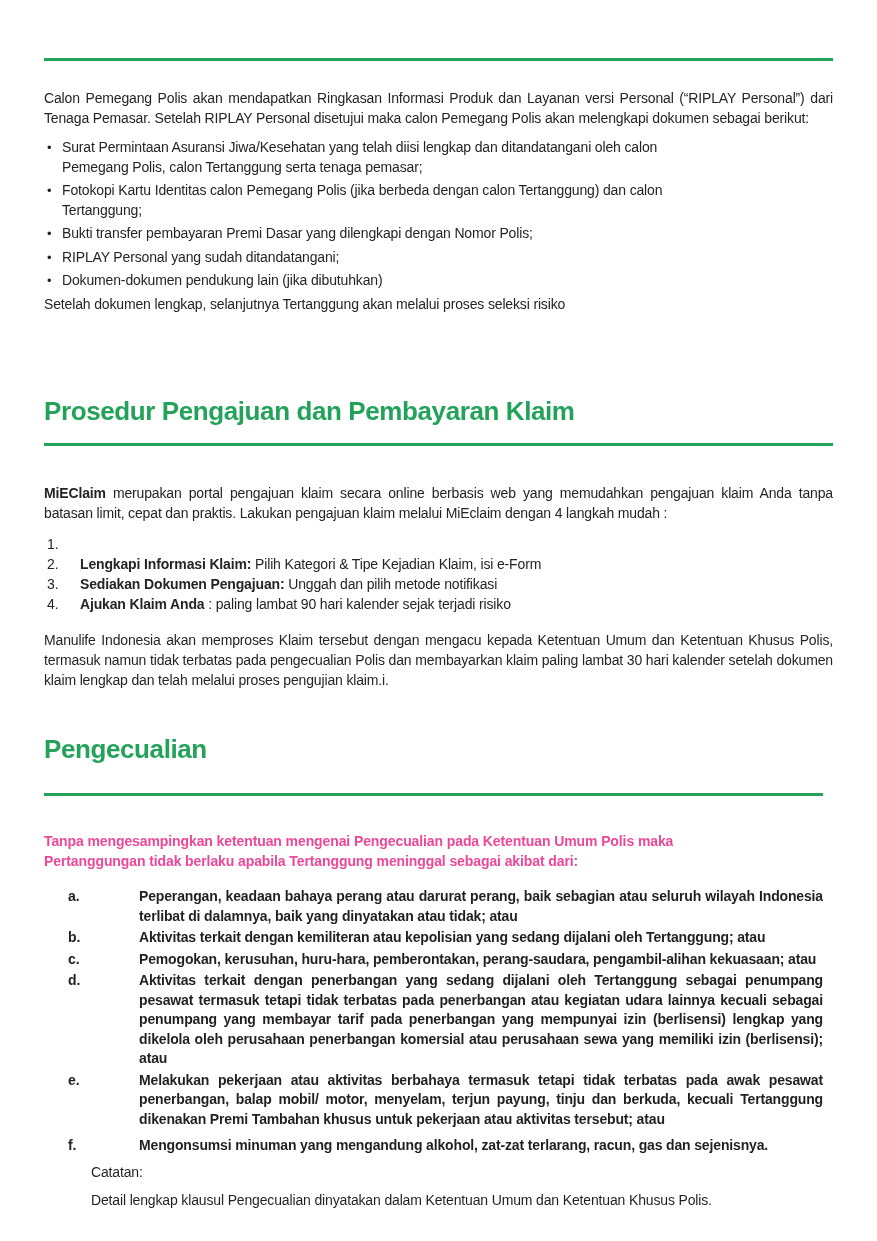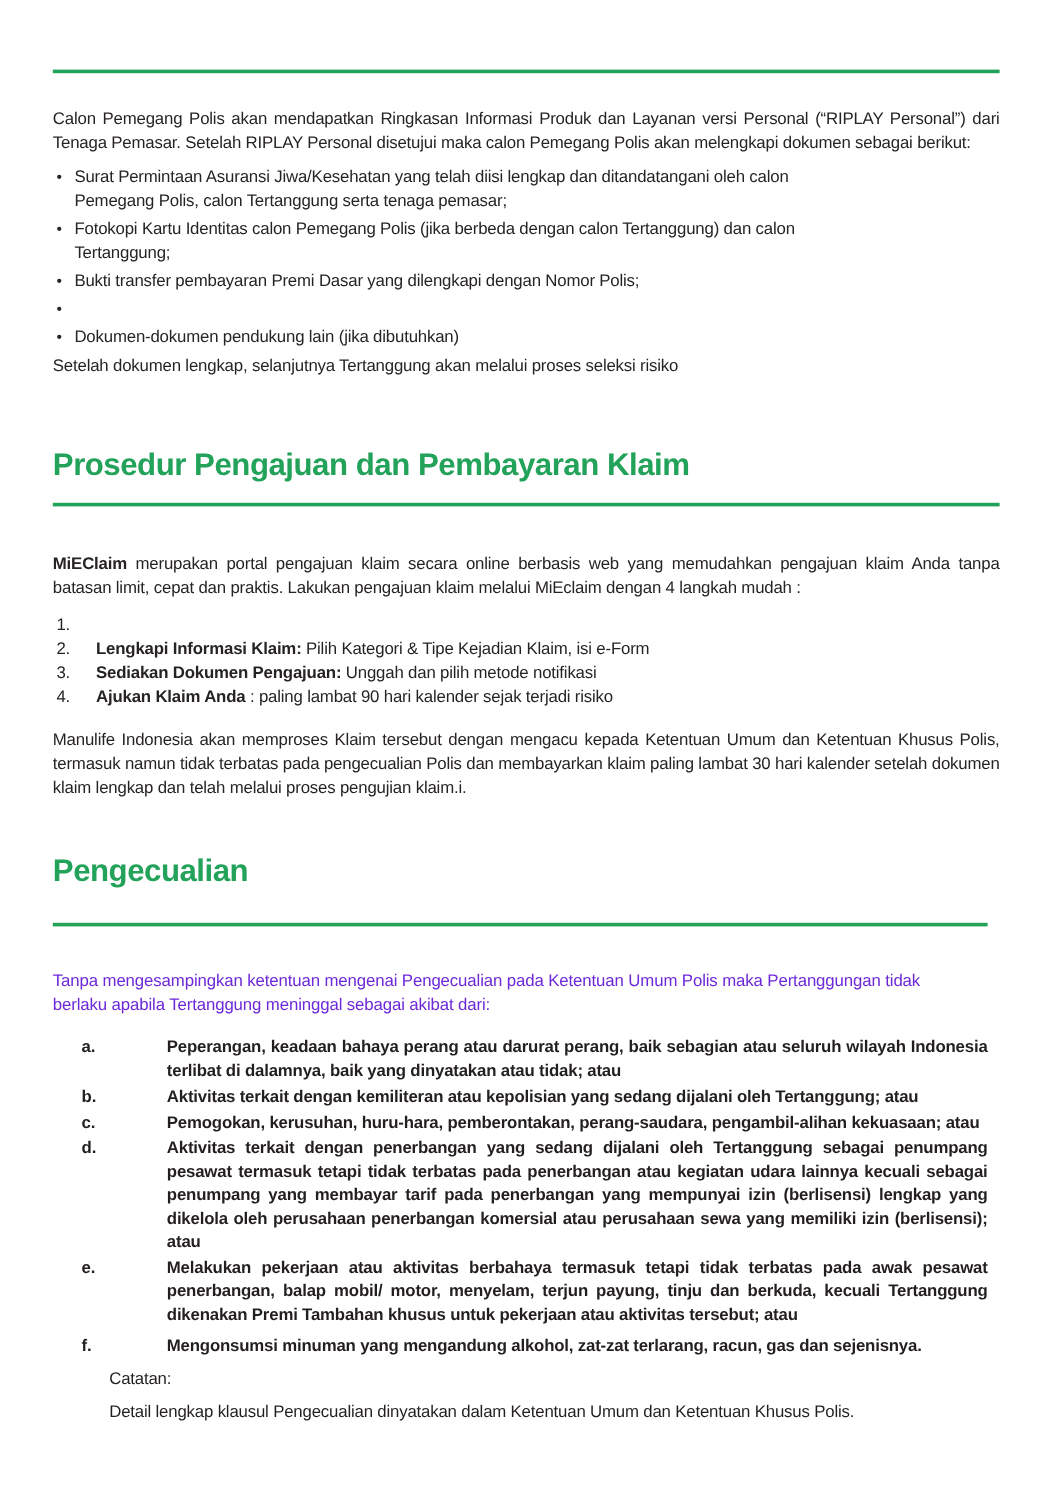--- a/index.html
+++ b/index.html
@@ -22,34 +22,34 @@
   .justify { text-align: justify; }
 
   
   .intro-para { margin-top: 28px; }
   .bullet-list { list-style: none; margin-top: 10px; width: 660px; }
   .bullet-list li { display: flex; margin-bottom: 4px; }
   .bullet-marker { width: 15px; flex: 0 0 15px; margin-left: 3px; font-size: 13px; }
   .closing-line { margin-top: 3px; }
 
   
-  .section-claim { margin-top: 58px; }
+  .section-claim { margin-top: 82px; }
   .claim-intro { margin-top: 38px; }
   .step-list { list-style: none; margin-top: 12px; }
   .step-list li { display: flex; margin-bottom: 1px; line-height: 19px; }
   .step-num { width: 36px; flex: 0 0 36px; padding-left: 3px; }
   .step-label { font-weight: 700; }
   .claim-closing { margin-top: 16px; line-height: 20px; }
 
   
   .section-exclusion { margin-top: 44px; padding-right: 10px; }
   .section-exclusion .rule { margin-top: 28px; }
   .exclusion-intro {
-    margin-top: 36px; font-weight: 400; letter-spacing: -0.1px;
-    width: 724px; color: #6d28d9;
+    margin-top: 36px; font-weight: 700; letter-spacing: -0.1px;
+    width: 724px; color: #ec4899;
   }
   .exclusion-list { list-style: none; margin-top: 16px; font-weight: 700; color: #231f20; }
   .exclusion-list li { display: flex; margin-bottom: 2px; line-height: 19.5px; }
   .exclusion-list li:last-child { margin-top: 7px; }
   .ex-letter { width: 23px; flex: 0 0 23px; margin-left: 24px; }
   .ex-text { flex: 1; margin-left: 48px; }
   .note-block { margin-left: 47px; font-weight: 400; color: #231f20; }
   .note-label { margin-top: 7px; }
   .note-text { margin-top: 9px; }
 
@@ -71,20 +71,21 @@
         <li>
         <span class="bullet-marker">•</span>
         <span class="bullet-text">Fotokopi Kartu Identitas calon Pemegang Polis (jika berbeda dengan calon Tertanggung) dan calon Tertanggung;</span>
       </li>
         <li>
         <span class="bullet-marker">•</span>
         <span class="bullet-text">Bukti transfer pembayaran Premi Dasar yang dilengkapi dengan Nomor Polis;</span>
       </li>
         <li>
         <span class="bullet-marker">•</span>
+        <span class="bullet-text">RIPLAY Personal yang sudah ditandatangani;</span>
       </li>
         <li>
         <span class="bullet-marker">•</span>
         <span class="bullet-text">Dokumen-dokumen pendukung lain (jika dibutuhkan)</span>
       </li>
       </ul>
     <p class="body-text closing-line">Setelah dokumen lengkap, selanjutnya Tertanggung akan melalui proses seleksi risiko</p>
   </section>
 
   <section class="section-claim">

